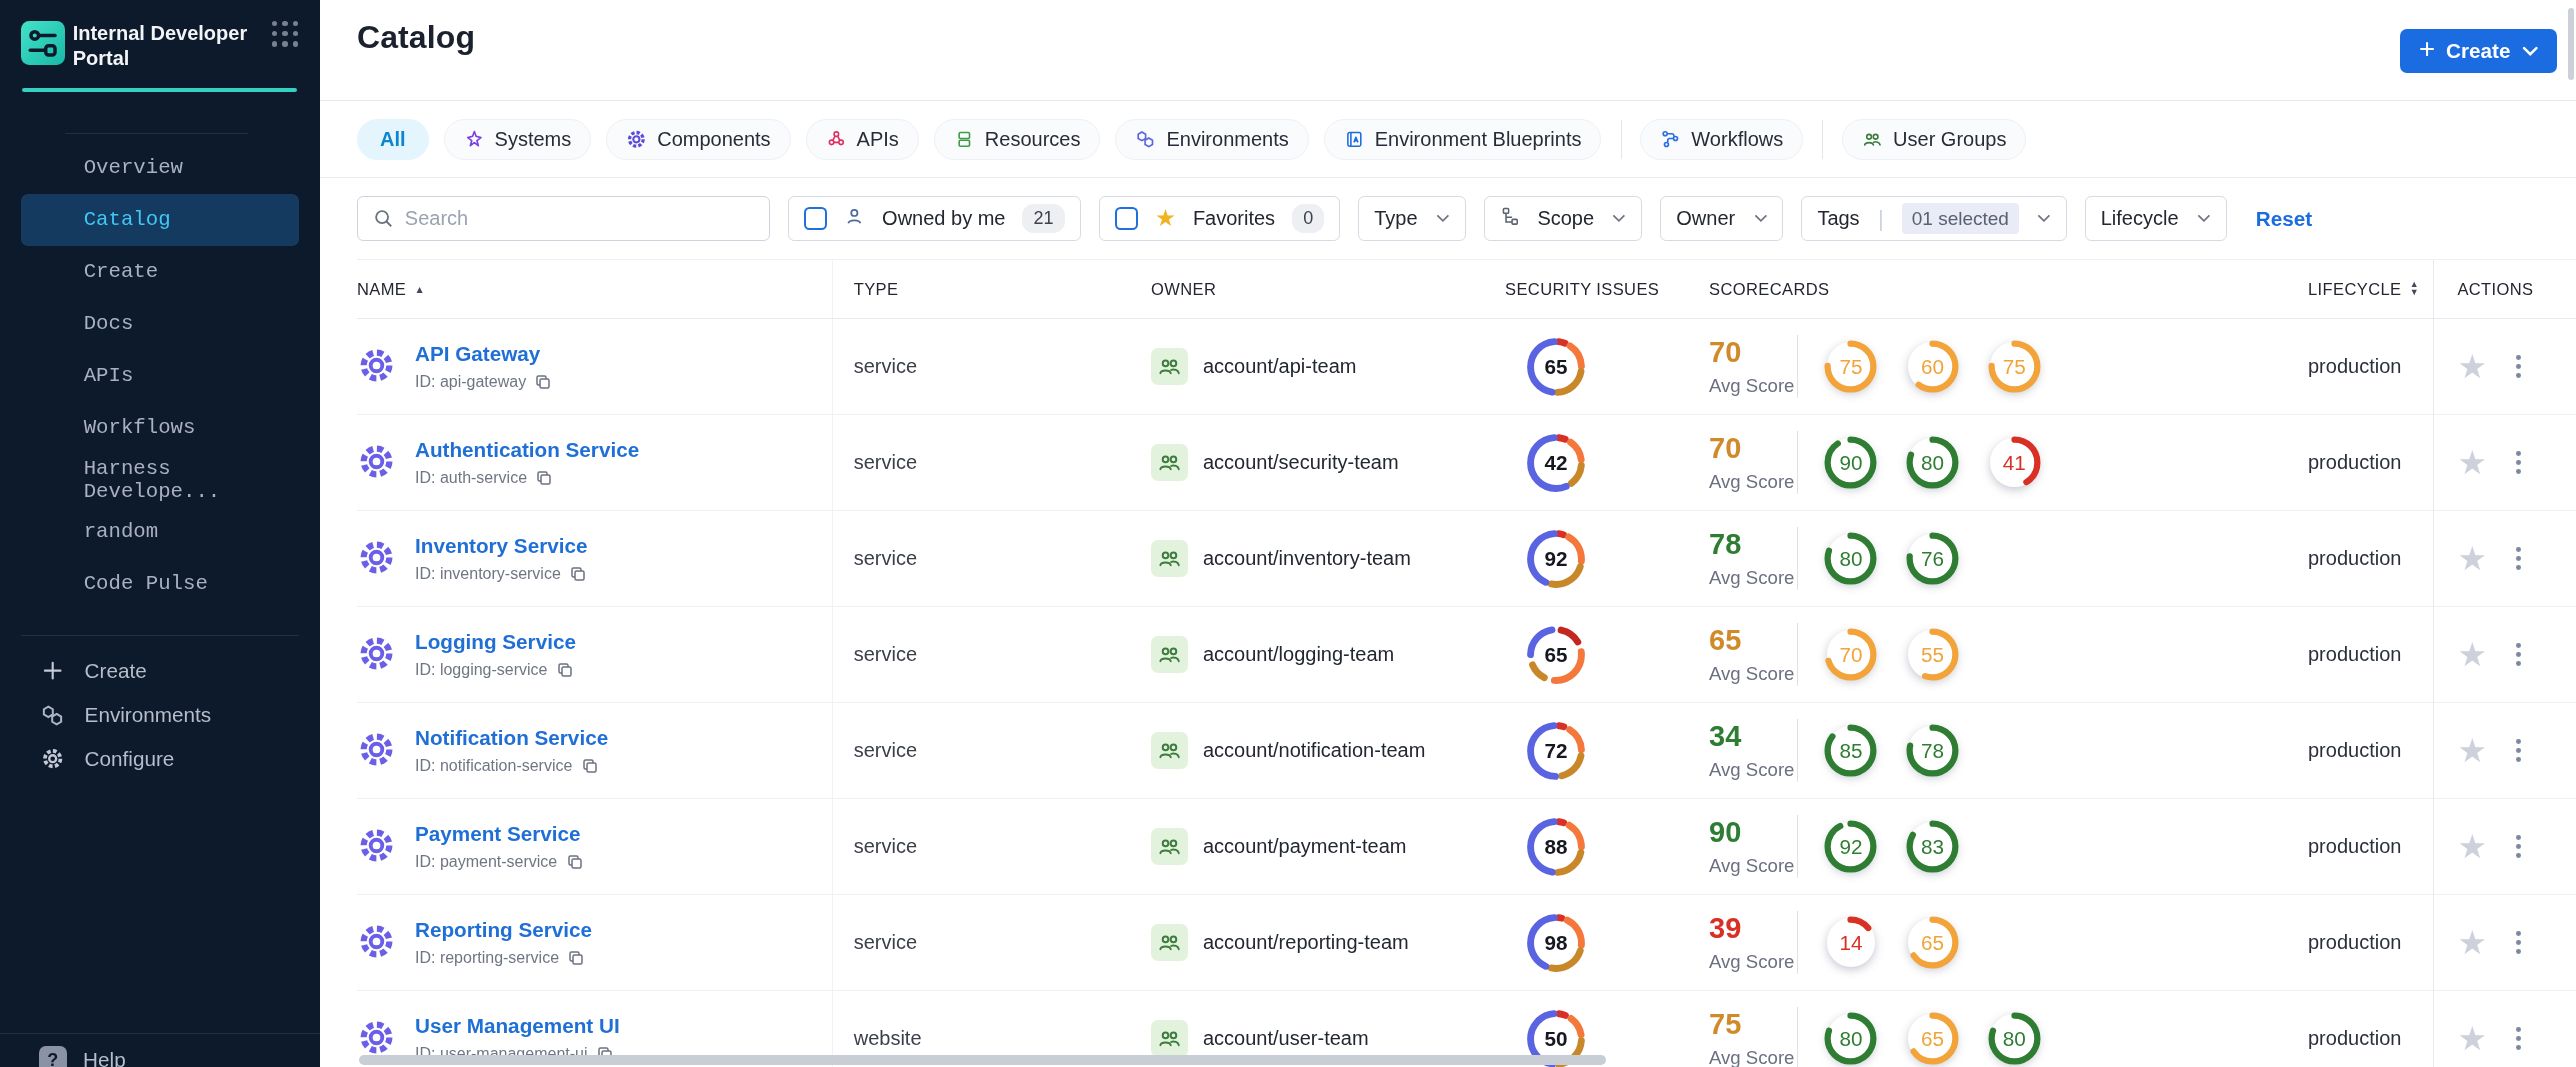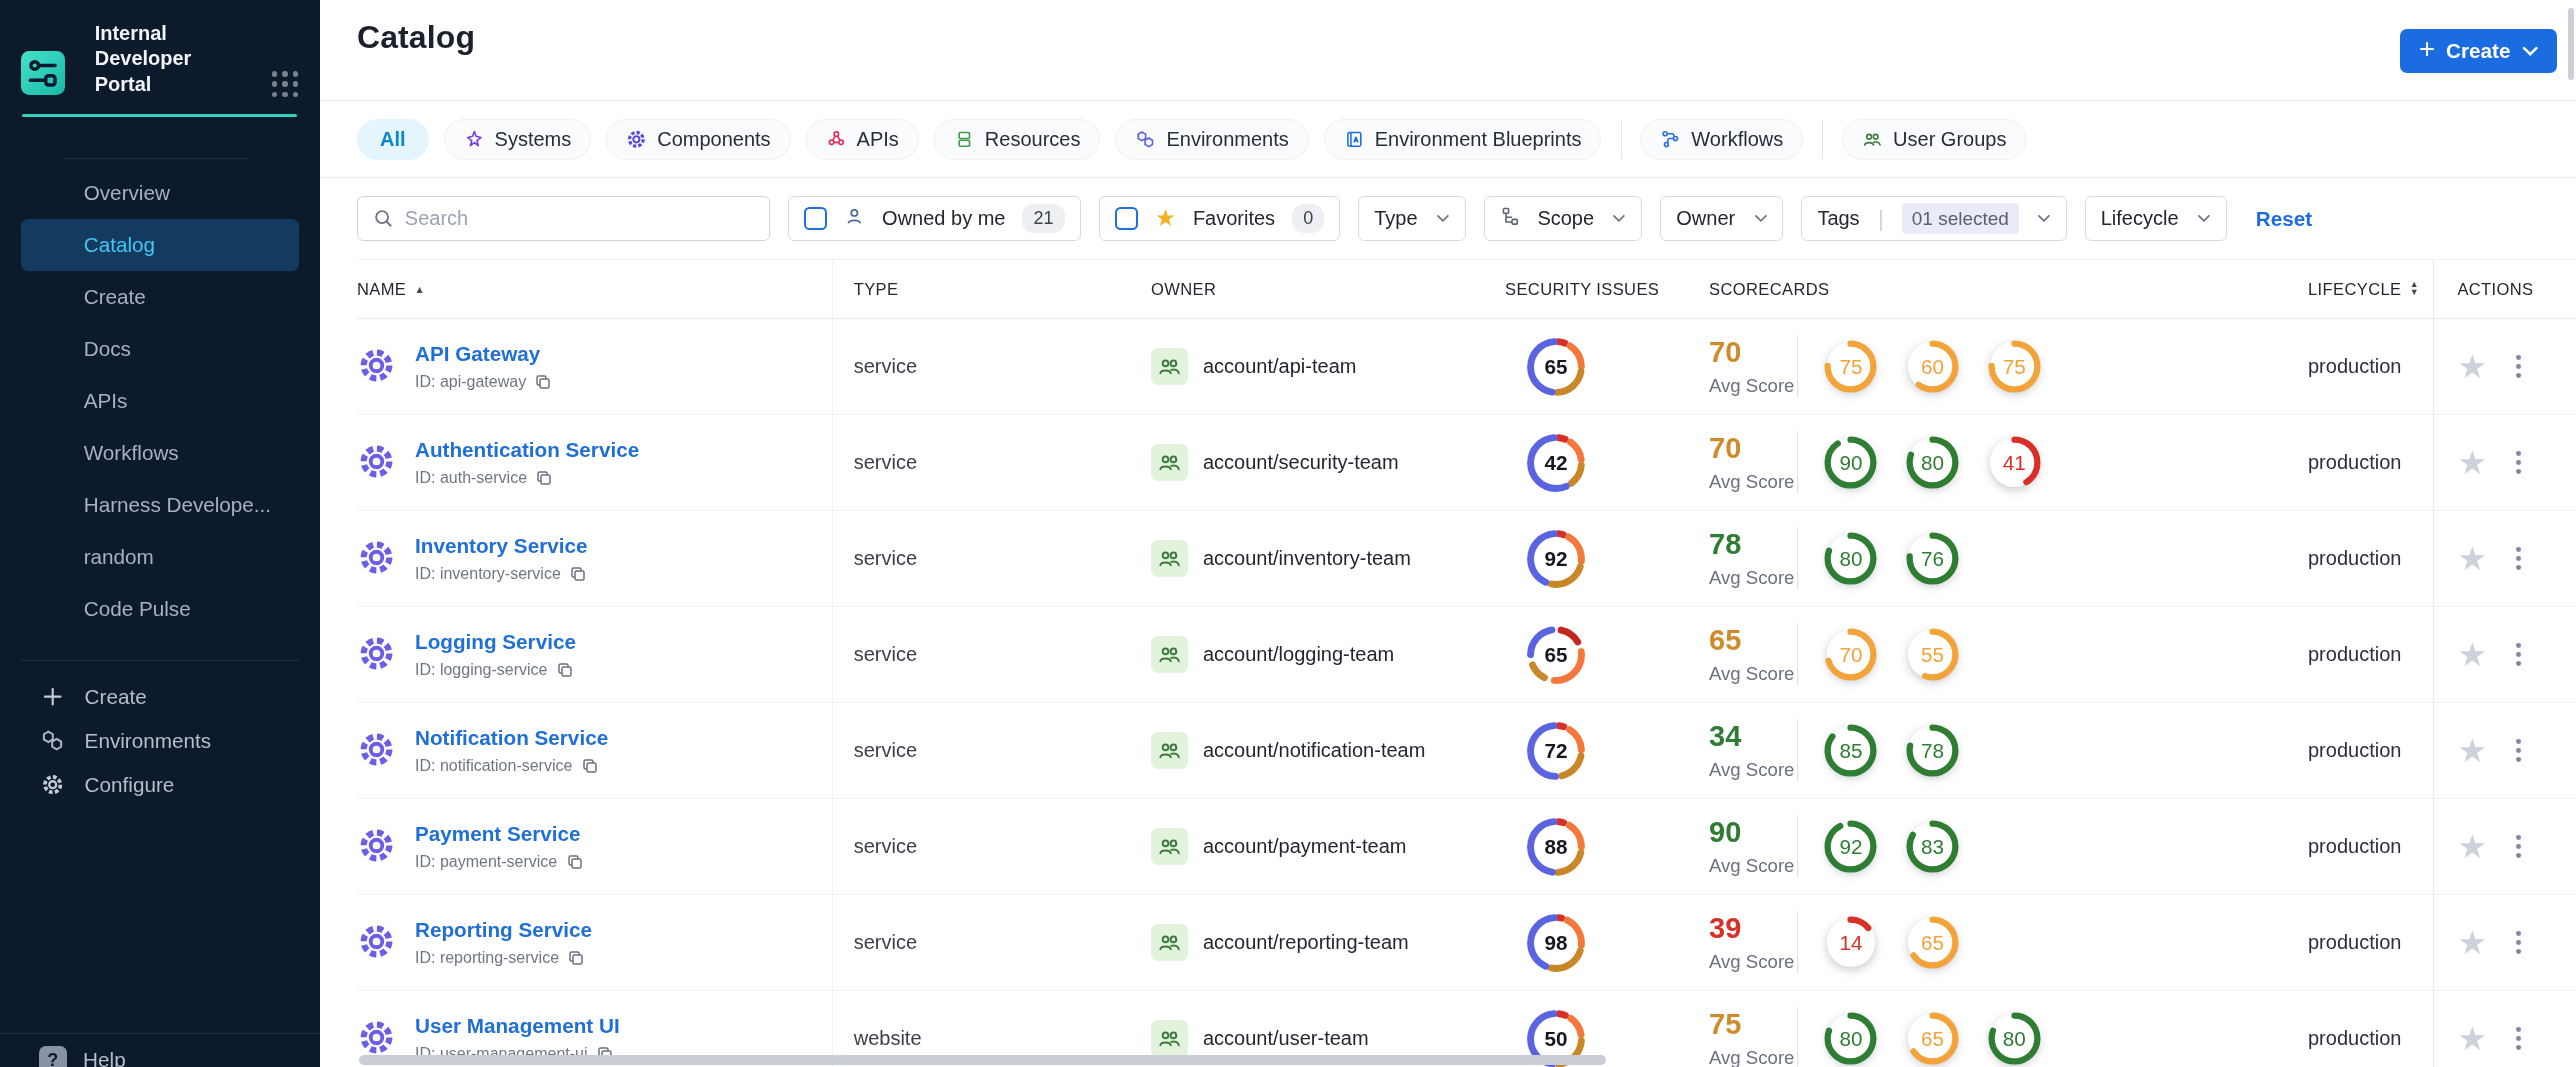--- a/index.html
+++ b/index.html
@@ -2,29 +2,29 @@
 <html style="font-size:11px"><head>
 <meta charset="utf-8">
 <style>
   * { box-sizing: border-box; margin: 0; padding: 0; }
   html,body { width: 2576px; height: 1068px; overflow: hidden; }
   body { font-family: "Liberation Sans", sans-serif; background: #fff; }
   .app { display: flex; width: 2576px; height: 1068px; }
 
   
   .sidebar { width: 320px; min-width: 320px; background: #0d1a2b; position: relative; height: 100%; overflow: hidden; }
-  .brand { display: flex; align-items: flex-end; gap: 30px; padding: 20.7px 16.5px 0 20.7px; }
+  .brand { display: flex; align-items: flex-start; gap: 8px; padding: 20.7px 16.5px 0 20.7px; }
   .brand-title { display: flex; flex-direction: column; font-size: 20px; font-weight: bold; color: #f2f4f8; line-height: 25.5px; flex: 1; }
   .grid-icon { display: grid; grid-template-columns: repeat(3, 5.5px); gap: 4.8px; margin-right: 5.5px; cursor: pointer; }
   .grid-icon i { width: 5.5px; height: 5.5px; border-radius: 50%; background: #79818f; }
   .brand-underline { height: 3.4px; background: #35d0bf; margin: 16.5px 23.4px 0 22px; border-radius: 2.1px; }
   .nav-top-divider { height: 0.7px; background: #222e42; margin: 41px 72px 0 65px; }
   #side-nav { padding-top: 8.3px; }
   .side-item { display: flex; align-items: center; width: 278px; margin-left: 20.7px; padding-left: 63px; height: 52px;
-    background: none; border: none; color: #a9b1c1; font-size: 20.7px; text-align: left; font-family: Liberation Sans, sans-serif; cursor: pointer; border-radius: 6.9px; }
+    background: none; border: none; color: #a9b1c1; font-size: 20.7px; text-align: left; font-family: Liberation Mono, monospace; cursor: pointer; border-radius: 6.9px; }
   .side-item.active { background: #143a60; color: #40c7f4; }
   .nav-divider { height: 0.7px; background: #233044; margin: 25px 20.7px 13.8px 20.7px; }
   .bside-item { display: flex; align-items: center; gap: 18px; height: 44px; padding-left: 39px; color: #b6bdcb; font-size: 20.7px;
     background: none; border: none; font-family: inherit; width: 100%; text-align: left; cursor: pointer; }
   .bside-icon { width: 27.6px; display: flex; justify-content: center; }
   .side-footer { position: absolute; bottom: -25px; left: 0; right: 0; }
   .side-footer .nav-divider { margin: 0 0 0 0; }
   .help-item { display: flex; align-items: center; gap: 16.5px; padding: 12.4px 0 19px 39px; font-size: 20.7px; color: #b6bdcb; cursor: pointer; }
   .help-icon { width: 27.6px; height: 27.6px; border-radius: 6.9px; background: #8a93a5; color: #0d1a2b; display: flex; align-items: center; justify-content: center; font-size: 18px; font-weight: bold; }
 

